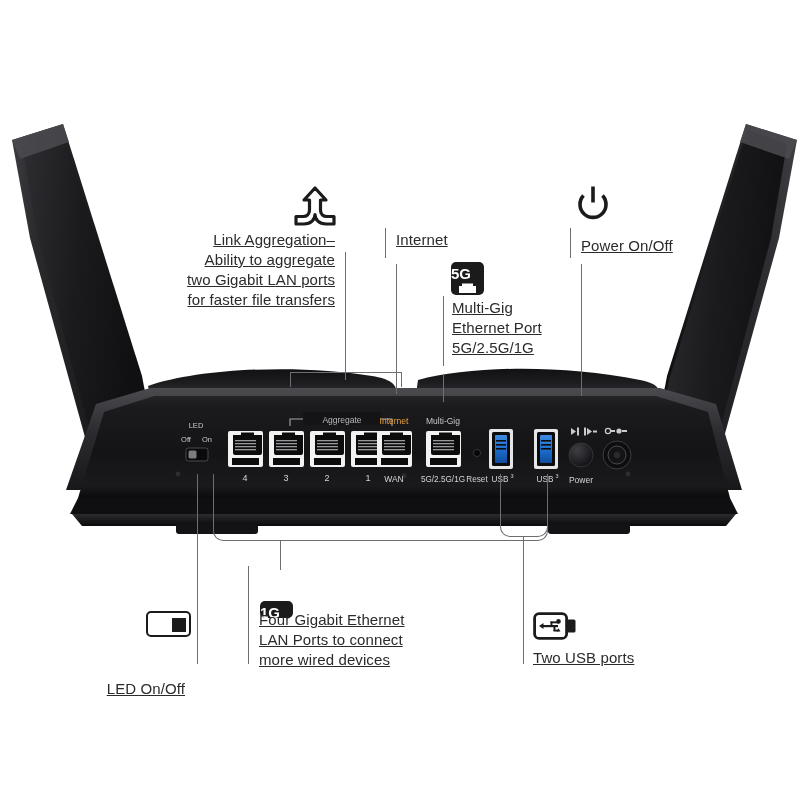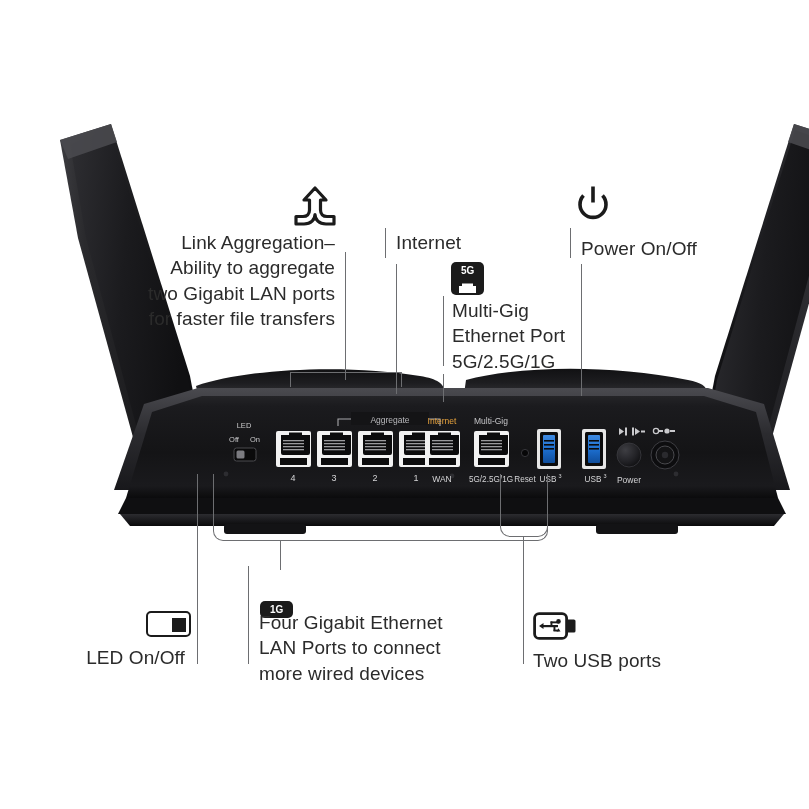--- a/index.html
+++ b/index.html
@@ -9,25 +9,26 @@
     font-family:"Liberation Sans", sans-serif;
     color:#231f20;
     overflow:hidden;
     position:relative;
   }
   #stage{position:absolute;left:0;top:0;width:809px;height:809px;}
   .abs{position:absolute;}
 
   
   .callout-text{
-    font-size:19px;
+    font-size:15px;
     line-height:1.33;
     color:#2b2b2b;
     letter-spacing:.1px;
     white-space:pre-line;
+    text-decoration:underline;
   }
   .callout-text.right{text-align:right;}
 
   
   .vline{background:#6d6e71;width:1.4px;}
   .bracket{border:1.4px solid #6d6e71;border-top:none;}
   .bracket-up{border:1.4px solid #6d6e71;border-bottom:none;}
 
   
   .sq-icon{
@@ -38,29 +39,28 @@
   }
   .blk-icon{
     box-sizing:border-box;
     background:#1b1b1b;
     border-radius:5px;
     position:relative;
     overflow:hidden;
   }
   .blk-icon .lbl{
     position:absolute;left:0;right:0;top:3px;
-    text-align:center;
     color:#ffffff;
     font-weight:700;
-    font-size:10px;
+    font-size:15px;
     letter-spacing:-.2px;
   }
 
   
-  #router{position:absolute;left:16px;top:118px;width:727px;height:420px;padding-left:32px;}
+  #router{position:absolute;left:0;top:118px;width:727px;height:420px;}
 </style>
 </head>
 <body>
 
 <div id="stage">
 
   <div id="router">
     <svg width="809" height="420" viewBox="0 0 809 420">
       <defs>
         <linearGradient id="antL" x1="0" y1="0" x2="1" y2="0">
@@ -380,21 +380,21 @@
 for faster file transfers</div>
 
   <div class="abs callout-text" style="left:396px;top:230px;width:120px;">Internet</div>
 
   <div class="abs callout-text" style="left:452px;top:298px;width:130px;">Multi-Gig
 Ethernet Port
 5G/2.5G/1G</div>
 
   <div class="abs callout-text" style="left:581px;top:230px;width:140px;margin-top:6px;">Power On/Off</div>
 
-  <div class="abs callout-text right" style="left:40px;top:645px;width:145px;">LED On/Off</div>
+  <div class="abs callout-text right" style="left:40px;top:679px;width:145px;">LED On/Off</div>
 
   <div class="abs callout-text" style="left:533px;top:648px;width:160px;">Two USB ports</div>
 
   <div class="abs callout-text" style="left:259px;top:610px;width:210px;">Four Gigabit Ethernet
 LAN Ports to connect
 more wired devices</div>
 
 </div>
 
 </body></html>

